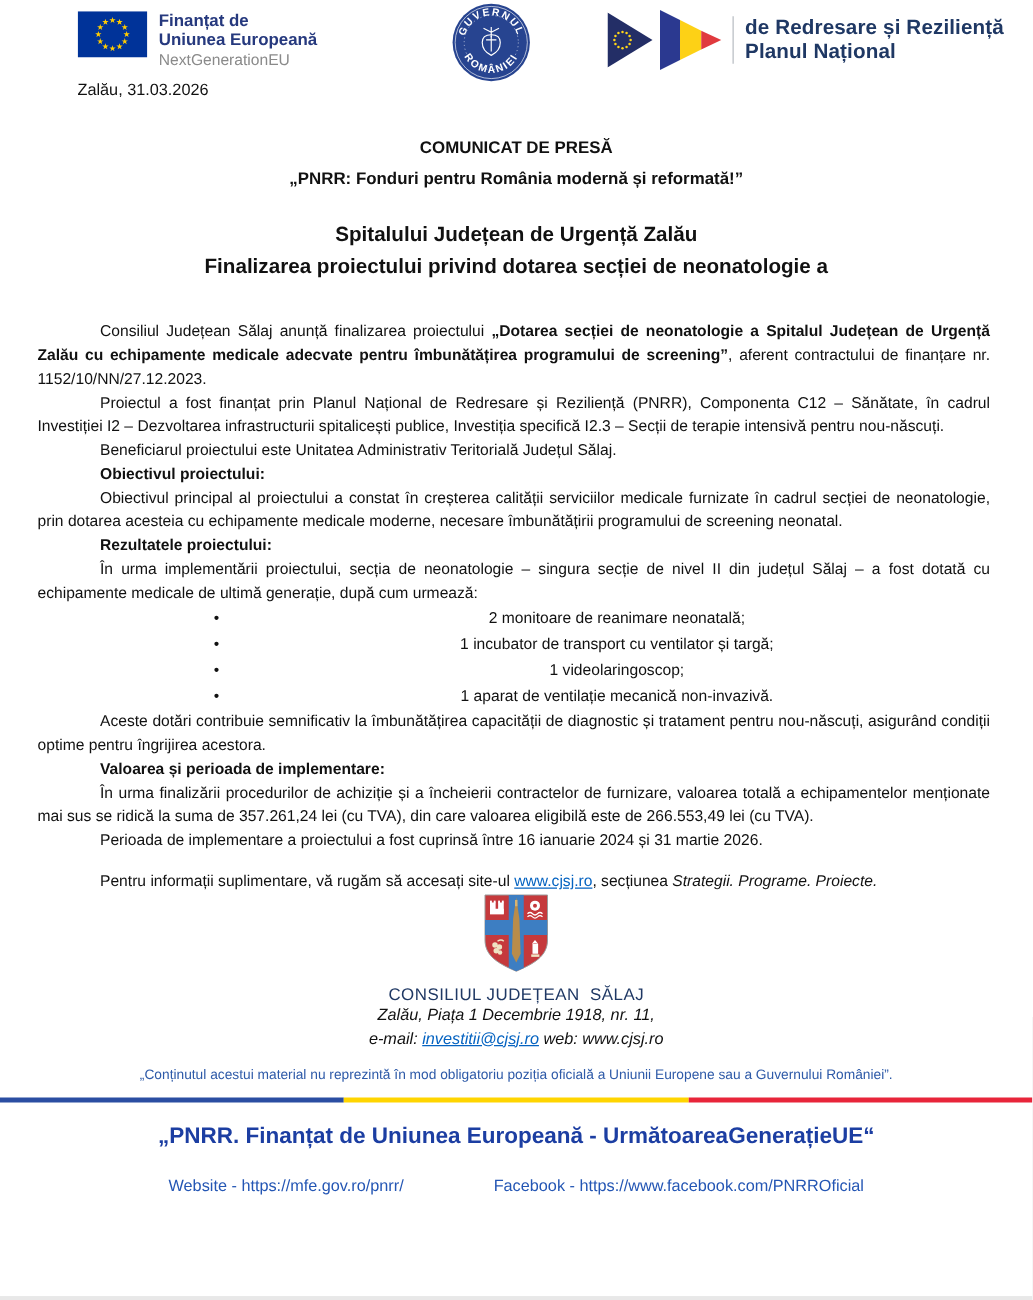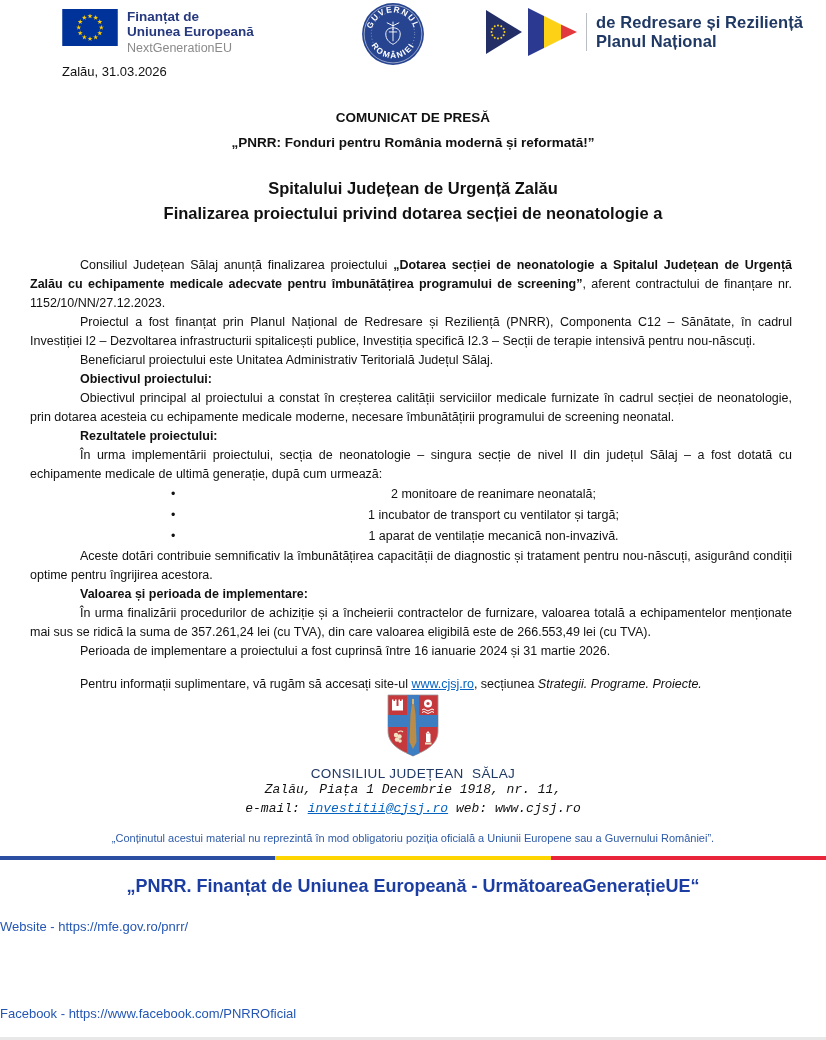--- a/index.html
+++ b/index.html
@@ -29,30 +29,30 @@
   .para { text-indent:50px; }
   .head-bold { text-indent:50px; font-weight:bold; }
   .bullet { position:relative; padding-left:165px; line-height:21px; text-align:center; }
   .bullet::before { content:"\2022"; position:absolute; left:141px; top:0; }
   .mt { margin-top:14px; }
   .link { color:#0563c1; text-decoration:underline; cursor:pointer; }
   
   .arms-wrap { text-align:center; margin-top:0px; }
   .contact { text-align:center; }
   .council { color:#1f3864; font-size:13.5px; margin-top:5px; letter-spacing:0.4px; white-space:pre-wrap; }
-  .addr { font-style:italic; font-size:13px; line-height:18.5px;font-family:Liberation Mono, monospace; }
+  .addr { font-style:italic; font-size:13px; line-height:18.5px; }
   .addr:first-of-type { margin-top:3px; }
   
   .disclaimer { color:#2e5aa8; font-size:11px; text-align:center; margin-top:14px; }
   .tricolor { display:flex; height:3.5px; margin-top:12px; }
   .tricolor .b { flex:1; background:#2b4ea2; }
   .tricolor .y { flex:1; background:#ffd500; }
   .tricolor .r { flex:1; background:#e8253a; }
   .slogan { color:#1c3ea2; font-weight:bold; font-size:18px; text-align:center; margin-top:16px; }
-  .links-row { display:flex; justify-content:center; gap:72px; color:#2456b4; font-size:13px; margin-top:22px;flex-direction:column; }
+  .links-row { display:flex; justify-content:center; gap:72px; color:#2456b4; font-size:13px; margin-top:22px; }
 </style>
 </head>
 <body>
 
 <div class="page">
 
   <div class="header">
 
     <div class="eu-logo">
       <svg class="eu-flag" width="56" height="37" viewBox="0 0 54 36">
@@ -142,20 +142,21 @@
   <div class="doc-body">
     <p class="para"><span>Consiliul Județean Sălaj anunță finalizarea proiectului </span><b>„Dotarea secției de neonatologie a Spitalul Județean de Urgență Zalău cu echipamente medicale adecvate pentru îmbunătățirea programului de screening”</b><span>, aferent contractului de finanțare nr. 1152/10/NN/27.12.2023.</span></p>
     <p class="para">Proiectul a fost finanțat prin Planul Național de Redresare și Reziliență (PNRR), Componenta C12 – Sănătate, în cadrul Investiției I2 – Dezvoltarea infrastructurii spitalicești publice, Investiția specifică I2.3 – Secții de terapie intensivă pentru nou-născuți.</p>
     <p class="para">Beneficiarul proiectului este Unitatea Administrativ Teritorială Județul Sălaj.</p>
     <p class="head-bold">Obiectivul proiectului:</p>
     <p class="para">Obiectivul principal al proiectului a constat în creșterea calității serviciilor medicale furnizate în cadrul secției de neonatologie, prin dotarea acesteia cu echipamente medicale moderne, necesare îmbunătățirii programului de screening neonatal.</p>
     <p class="head-bold">Rezultatele proiectului:</p>
     <p class="para">În urma implementării proiectului, secția de neonatologie – singura secție de nivel II din județul Sălaj – a fost dotată cu echipamente medicale de ultimă generație, după cum urmează:</p>
     <div class="bullet">2 monitoare de reanimare neonatală;</div>
     <div class="bullet">1 incubator de transport cu ventilator și targă;</div>
+    <div class="bullet">1 videolaringoscop;</div>
     <div class="bullet">1 aparat de ventilație mecanică non-invazivă.</div>
     <p class="para">Aceste dotări contribuie semnificativ la îmbunătățirea capacității de diagnostic și tratament pentru nou-născuți, asigurând condiții optime pentru îngrijirea acestora.</p>
     <p class="head-bold">Valoarea și perioada de implementare:</p>
     <p class="para">În urma finalizării procedurilor de achiziție și a încheierii contractelor de furnizare, valoarea totală a echipamentelor menționate mai sus se ridică la suma de 357.261,24 lei (cu TVA), din care valoarea eligibilă este de 266.553,49 lei (cu TVA).</p>
     <p class="para">Perioada de implementare a proiectului a fost cuprinsă între 16 ianuarie 2024 și 31 martie 2026.</p>
     <p class="para mt"><span>Pentru informații suplimentare, vă rugăm să accesați site-ul </span><a class="link">www.cjsj.ro</a><span>, secțiunea </span><i>Strategii. Programe. Proiecte.</i></p>
   </div>
 
   <div class="arms-wrap">
     <svg width="54" height="63" viewBox="0 0 54 63">

